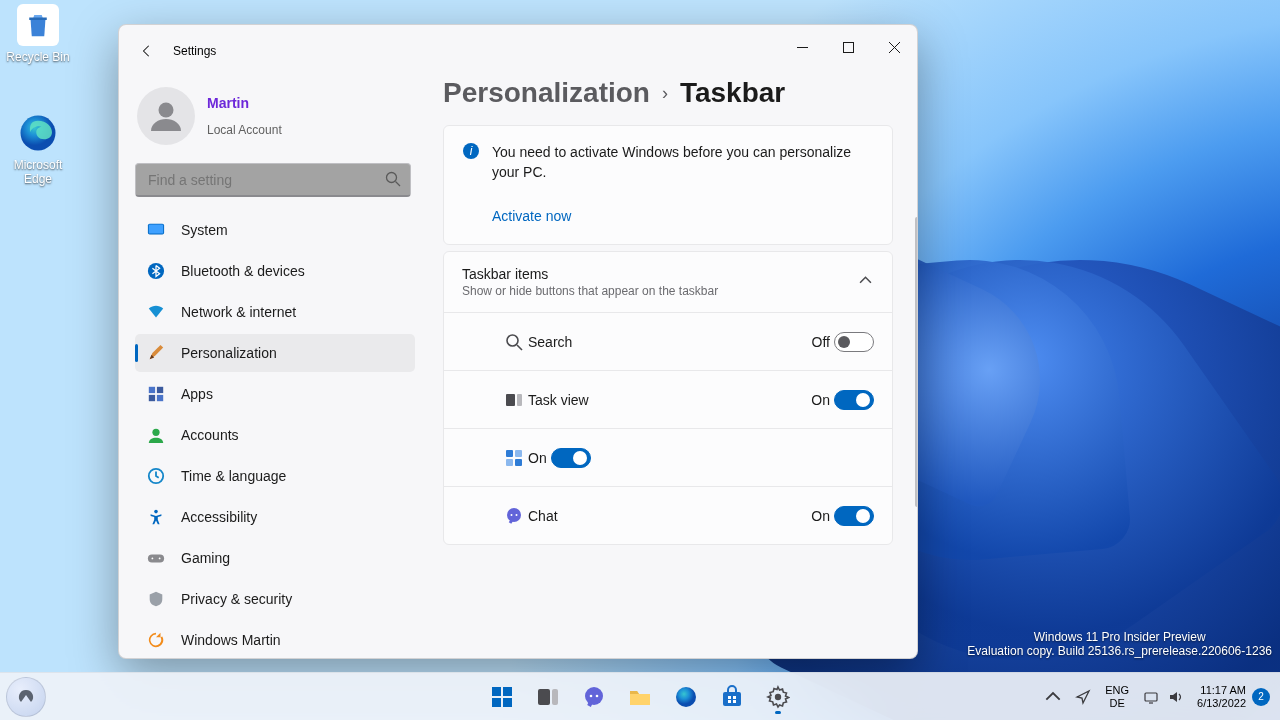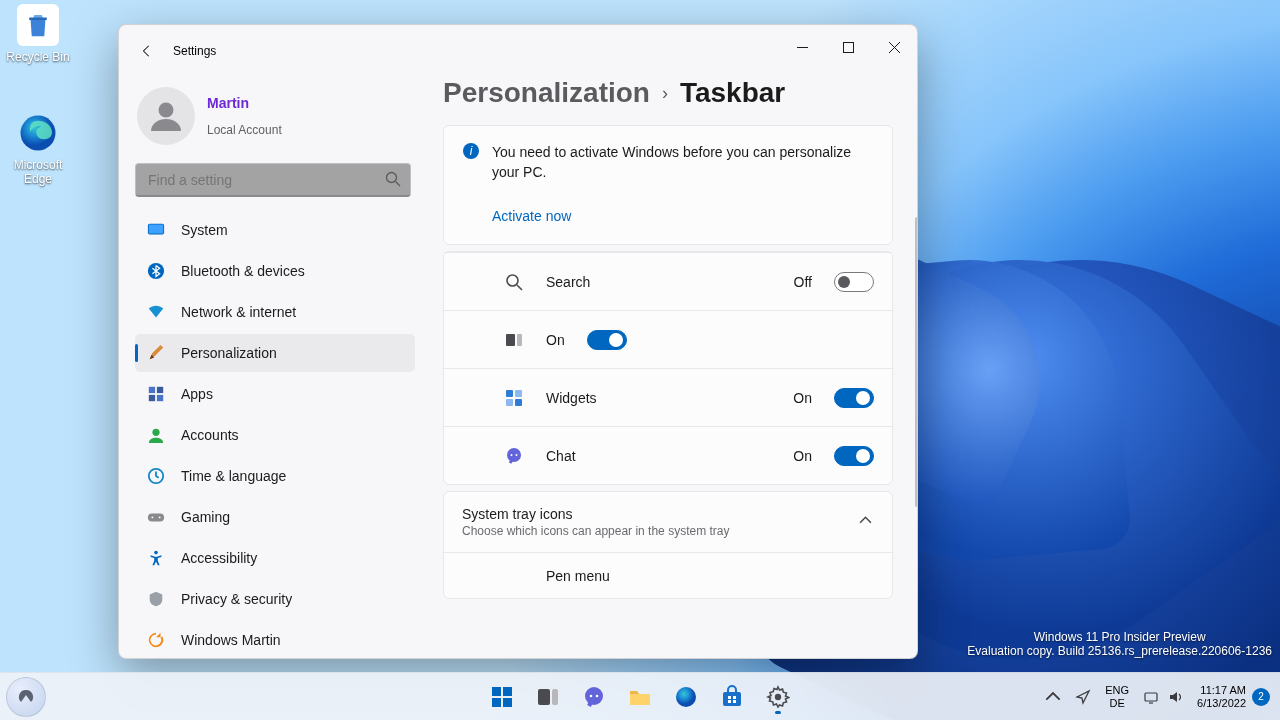--- a/index.html
+++ b/index.html
@@ -84,21 +84,21 @@
 .banner{padding:16px 18px 18px 48px;position:relative;font-size:14px;color:#1b1b1b;line-height:20px;}
 .banner .info{position:absolute;left:18px;top:16px;width:18px;height:18px;}
 .banner .link{display:inline-block;margin-top:24px;color:#0067c0;cursor:pointer;}
 
 .cat-hd{padding:14px 52px 14px 18px;position:relative;cursor:pointer;}
 .cat-hd .t{font-size:14px;color:#1b1b1b;}
 .cat-hd .d{font-size:12px;color:#6b6b6f;margin-top:2px;}
 .cat-hd .chv{position:absolute;right:20px;top:50%;transform:translateY(-50%);}
 .cat-hd .chv svg{width:13px;height:13px;}
 
-.trow{display:flex;align-items:center;height:58px;padding:0 18px 0 60px;border-top:1px solid #e8e8ea;gap:22px;}
+.trow{display:flex;align-items:center;height:58px;padding:0 18px 0 60px;border-top:1px solid #e8e8ea;gap:4px;}
 .trow .ricn{width:20px;height:20px;display:flex;align-items:center;justify-content:center;color:#4b4b4f;}
 .trow .ricn svg{width:18px;height:18px;}
 .trow .rlab{flex:1;font-size:14px;color:#1b1b1b;}
 .trow .rval{font-size:14px;color:#1b1b1b;}
 .toggle{width:40px;height:20px;border-radius:10px;position:relative;cursor:pointer;}
 .toggle.off{background:#fff;border:1px solid #7a7a7e;}
 .toggle.off .knob{position:absolute;left:3px;top:3px;width:12px;height:12px;border-radius:50%;background:#5a5a5e;}
 .toggle.on{background:#0067c0;border:1px solid #0067c0;}
 .toggle.on .knob{position:absolute;right:3px;top:2px;width:14px;height:14px;border-radius:50%;background:#fff;}
 
@@ -271,36 +271,36 @@
             <span class="icn">
               <svg viewBox="0 0 20 20">
                 <circle cx="10" cy="10" r="8" fill="none" stroke="#1486c9" stroke-width="2"></circle>
                 <path d="M10 5v5l3 2" stroke="#1486c9" stroke-width="2" fill="none"></path>
               </svg>
             </span>
             <span>Time &amp; language</span>
           </div>
         <div class="nav-item">
             <span class="icn">
+              <svg viewBox="0 0 20 20" fill="#0067c0">
+                <circle cx="10" cy="4" r="2"></circle>
+                <path d="M4 7l6 2 6-2v2l-4 1v3l2 5h-2l-2-4-2 4H6l2-5v-3L4 9z"></path>
+              </svg>
+            </span>
+            <span>Accessibility</span>
+          </div>
+        <div class="nav-item">
+            <span class="icn">
               <svg viewBox="0 0 20 20">
                 <rect x="1" y="6" width="18" height="9" rx="4.5" fill="#8a8a8e"></rect>
                 <circle cx="6" cy="10.5" r="1" fill="#fff"></circle>
                 <circle cx="14" cy="10.5" r="1" fill="#fff"></circle>
               </svg>
             </span>
             <span>Gaming</span>
-          </div>
-        <div class="nav-item">
-            <span class="icn">
-              <svg viewBox="0 0 20 20" fill="#0067c0">
-                <circle cx="10" cy="4" r="2"></circle>
-                <path d="M4 7l6 2 6-2v2l-4 1v3l2 5h-2l-2-4-2 4H6l2-5v-3L4 9z"></path>
-              </svg>
-            </span>
-            <span>Accessibility</span>
           </div>
         <div class="nav-item">
             <span class="icn">
               <svg viewBox="0 0 20 20">
                 <path d="M10 2l7 3v5c0 5-3 7-7 8-4-1-7-3-7-8V5l7-3z" fill="#9aa0a8"></path>
               </svg>
             </span>
             <span>Privacy &amp; security</span>
           </div>
         <div class="nav-item">
@@ -329,55 +329,62 @@
             <svg class="info" viewBox="0 0 18 18">
                 <circle cx="9" cy="9" r="8" fill="#0067c0"></circle>
                 <text x="9" y="13" text-anchor="middle" fill="#fff" font-size="12" font-family="Georgia" font-style="italic">i</text>
               </svg>
             <span>You need to activate Windows before you can personalize your PC.</span><br>
             <span class="link">Activate now</span>
           </div>
         </div>
 
         <div class="card">
+          <div class="cat-hd">
+            <div class="t">Taskbar items</div>
+            <div class="d">Show or hide buttons that appear on the taskbar</div>
+            <span class="chv"><svg viewBox="0 0 12 12">
+                  <path d="M1 8l5-5 5 5" fill="none" stroke="#4b4b4f" stroke-width="1.4"></path>
+                </svg></span>
+          </div>
           <div class="trow">
             <span class="ricn">
                 <svg viewBox="0 0 18 18">
                   <circle cx="7.5" cy="7.5" r="5.5" fill="none" stroke="currentColor" stroke-width="1.6"></circle>
                   <path d="M12 12l5 5" stroke="currentColor" stroke-width="1.6"></path>
                 </svg>
               </span>
             <span class="rlab">Search</span>
             <span class="rval">Off</span>
             <div class="toggle off">
                 <div class="knob"></div>
               </div>
           </div>
           <div class="trow">
             <span class="ricn">
                 <svg viewBox="0 0 18 18">
                   <rect x="1" y="3" width="9" height="12" rx="1" fill="#4b4b4f"></rect>
                   <rect x="12" y="3" width="5" height="12" rx="1" fill="#b8b8bc"></rect>
                 </svg>
               </span>
+            <span class="rlab">Task view</span>
             <span class="rval">On</span>
             <div class="toggle on">
                 <div class="knob"></div>
               </div>
           </div>
           <div class="trow">
             <span class="ricn">
                 <svg viewBox="0 0 18 18">
                   <rect x="1" y="1" width="7" height="7" rx="1" fill="#2e7cd6"></rect>
                   <rect x="10" y="1" width="7" height="7" rx="1" fill="#8bb8ee"></rect>
                   <rect x="1" y="10" width="7" height="7" rx="1" fill="#8bb8ee"></rect>
                   <rect x="10" y="10" width="7" height="7" rx="1" fill="#2e7cd6"></rect>
                 </svg>
               </span>
-            <span class="rlab">Widgets</span>
             <span class="rval">On</span>
             <div class="toggle on">
                 <div class="knob"></div>
               </div>
           </div>
           <div class="trow">
             <span class="ricn">
                 <svg viewBox="0 0 18 18">
                   <circle cx="9" cy="8" r="7" fill="#6264d9"></circle>
                   <path d="M5 16l2-3" stroke="#6264d9" stroke-width="3"></path>
@@ -386,33 +393,20 @@
                 </svg>
               </span>
             <span class="rlab">Chat</span>
             <span class="rval">On</span>
             <div class="toggle on">
                 <div class="knob"></div>
               </div>
           </div>
         </div>
 
-        <div class="card">
-          <div class="cat-hd">
-            <div class="t">System tray icons</div>
-            <div class="d">Choose which icons can appear in the system tray</div>
-            <span class="chv"><svg viewBox="0 0 12 12">
-                  <path d="M1 8l5-5 5 5" fill="none" stroke="#4b4b4f" stroke-width="1.4"></path>
-                </svg></span>
-          </div>
-          <div class="trow" style="height:46px">
-            <span class="ricn"></span>
-            <span class="rlab">Pen menu</span>
-          </div>
-        </div>
       </div>
     </div>
   </div>
 </div>
 
 <div class="taskbar">
   <div class="tb-left">
     <div class="tb-launch">
       <svg viewBox="0 0 20 20">
           <path d="M10 3a7 7 0 0 0-5 12l5-7 5 7a7 7 0 0 0-5-12z" fill="#5b6370"></path>

